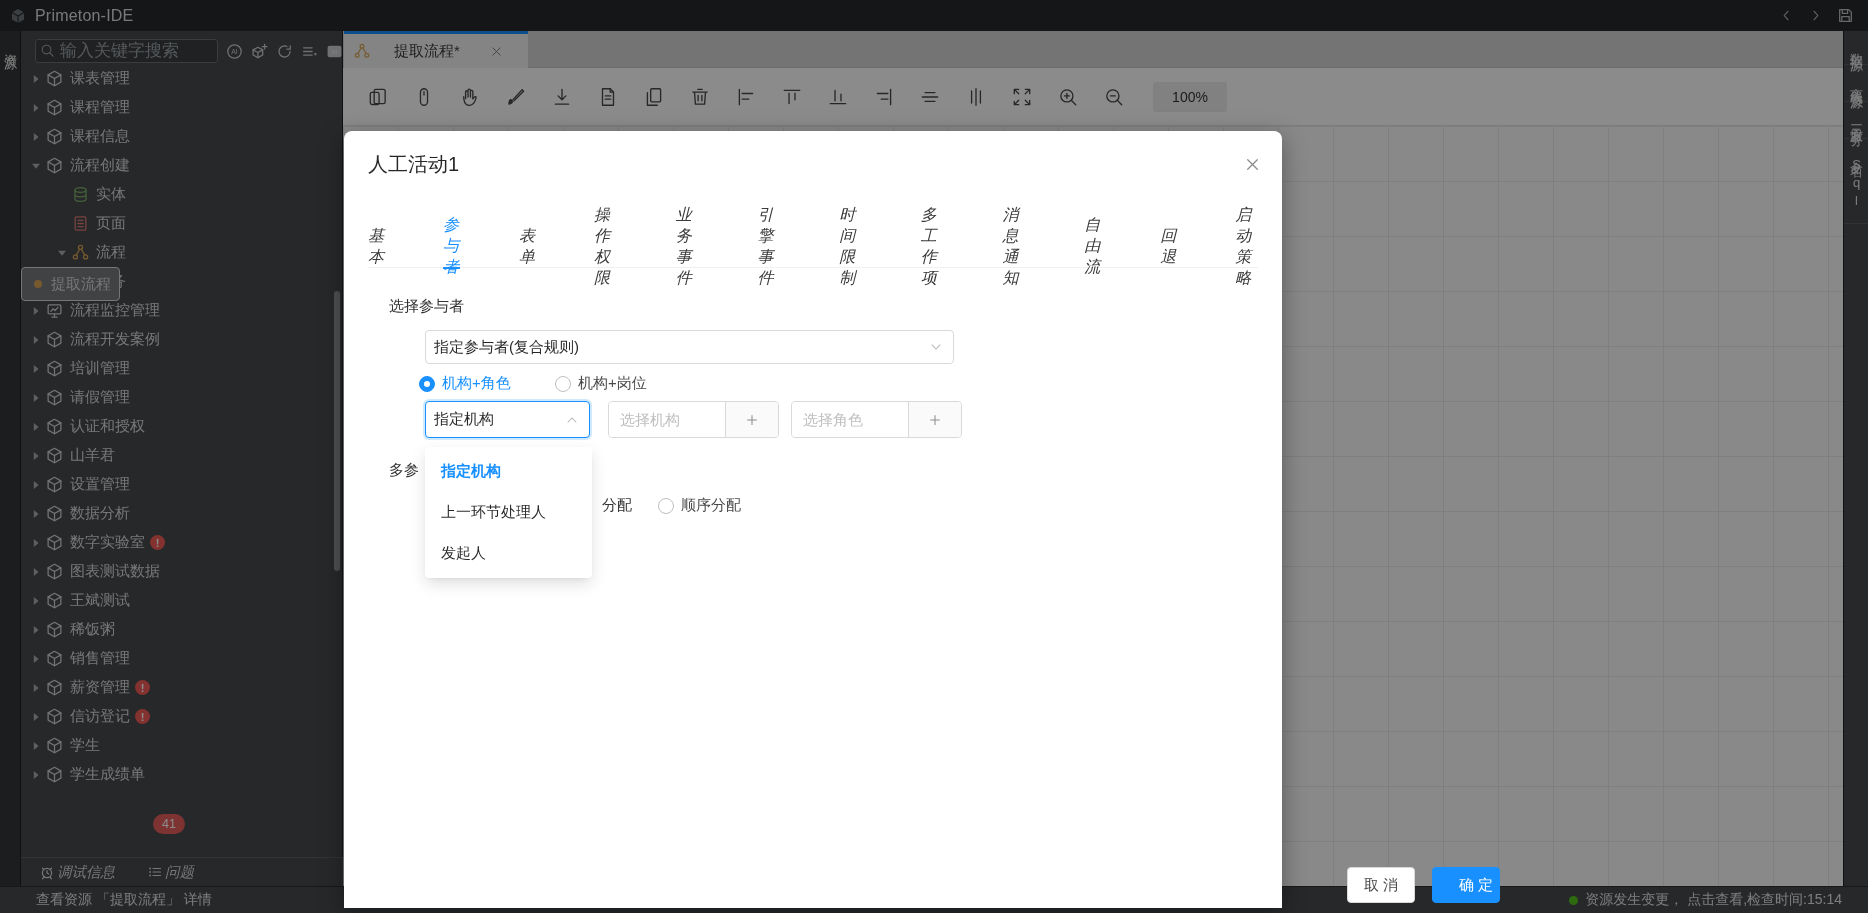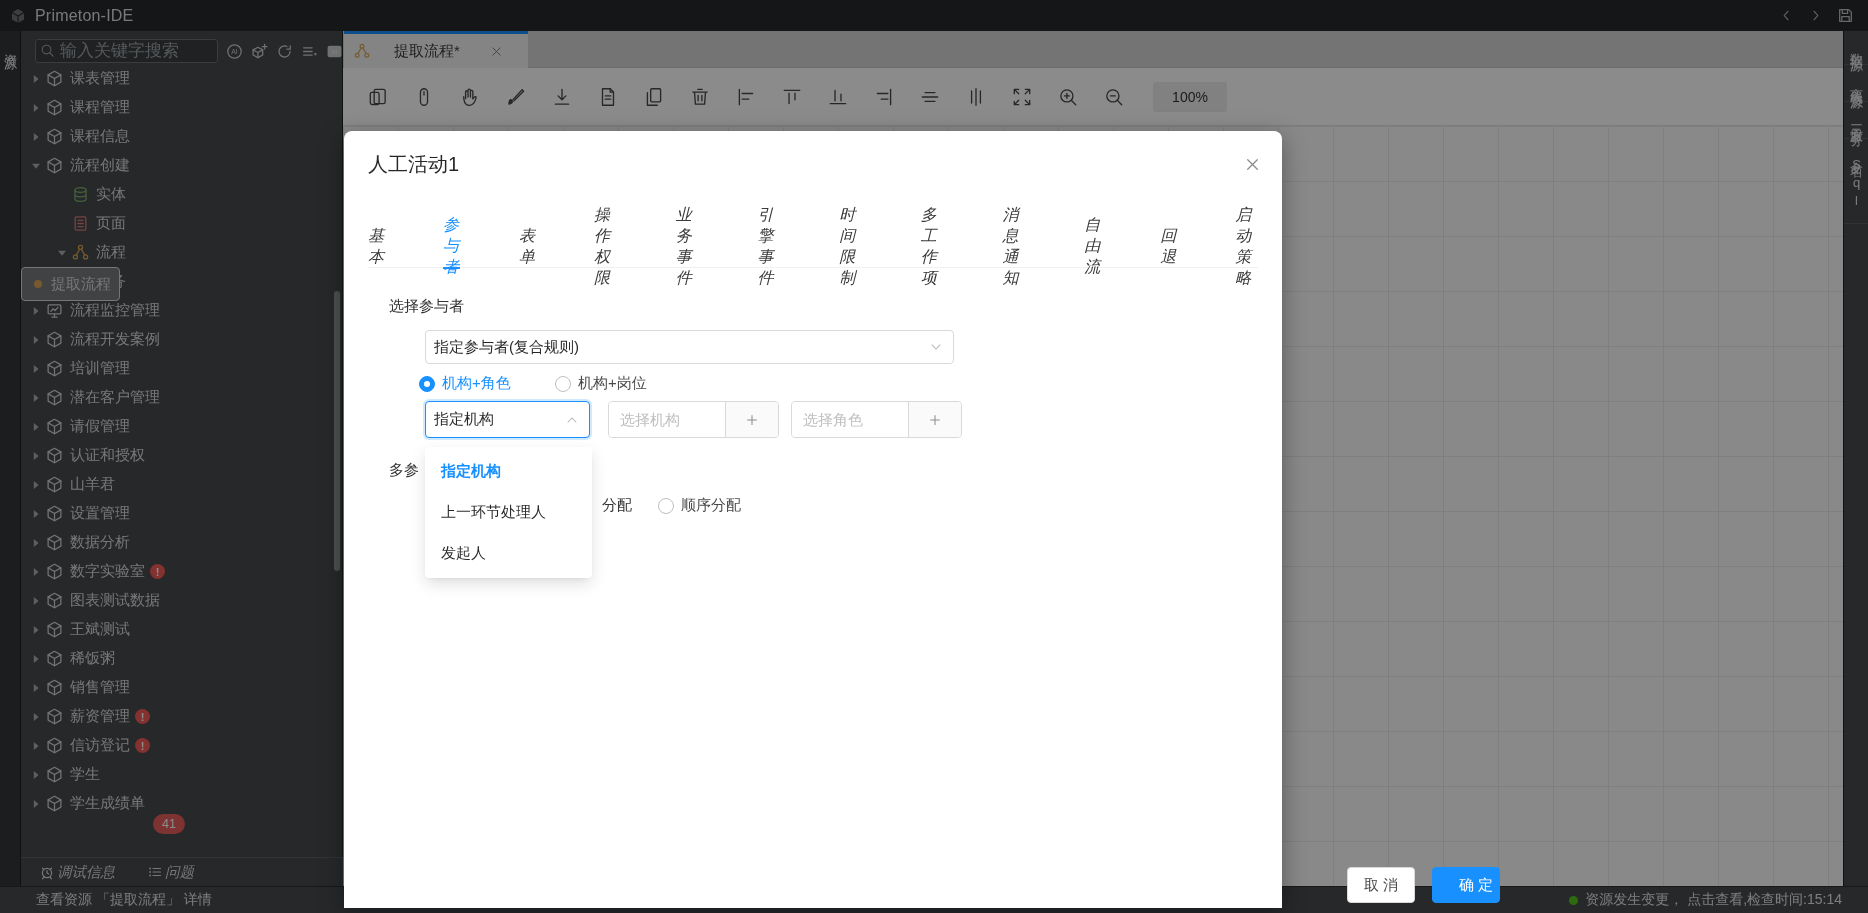--- a/index.html
+++ b/index.html
@@ -432,29 +432,20 @@
           </svg>
           <span>培训管理</span>
         </div>
       <div class="trow l0">
           <svg class="ic tri">
             <use href="#i-tri-r"></use>
           </svg>
           <svg class="ic nico">
             <use href="#i-cube"></use>
           </svg>
-          <span>潜在客户管理</span>
-        </div>
-      <div class="trow l0">
-          <svg class="ic tri">
-            <use href="#i-tri-r"></use>
-          </svg>
-          <svg class="ic nico">
-            <use href="#i-cube"></use>
-          </svg>
           <span>请假管理</span>
         </div>
       <div class="trow l0">
           <svg class="ic tri">
             <use href="#i-tri-r"></use>
           </svg>
           <svg class="ic nico">
             <use href="#i-cube"></use>
           </svg>
           <span>认证和授权</span>

